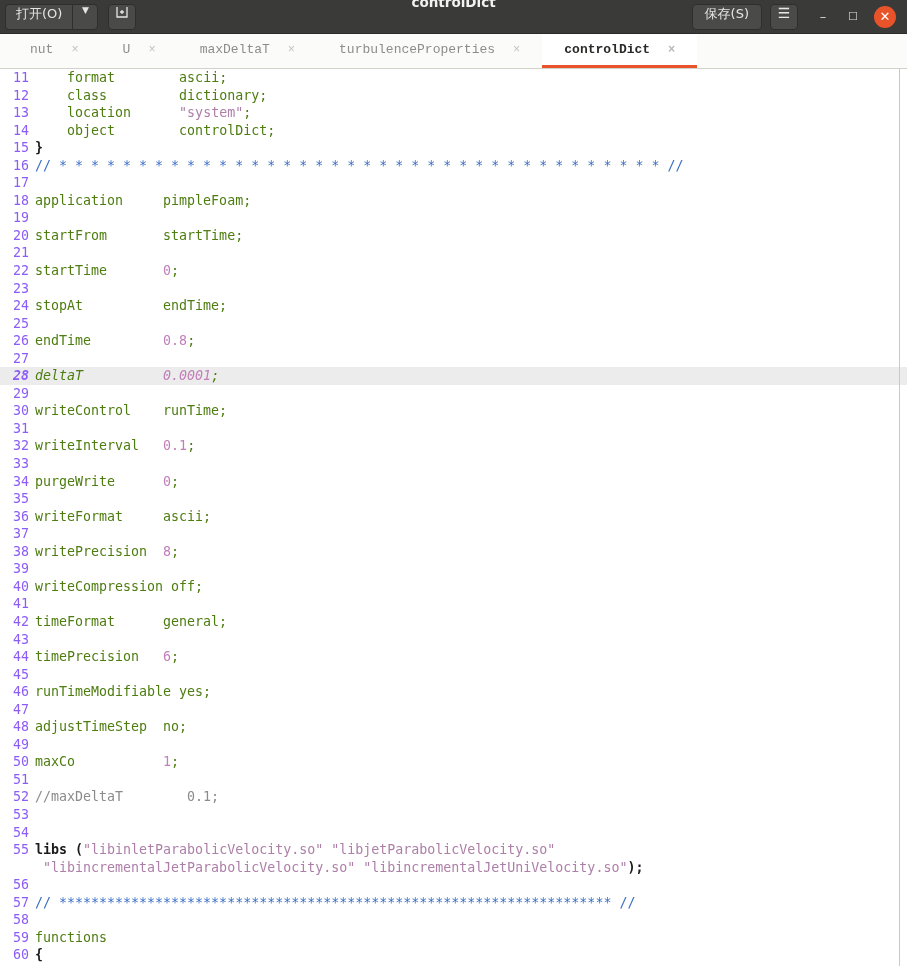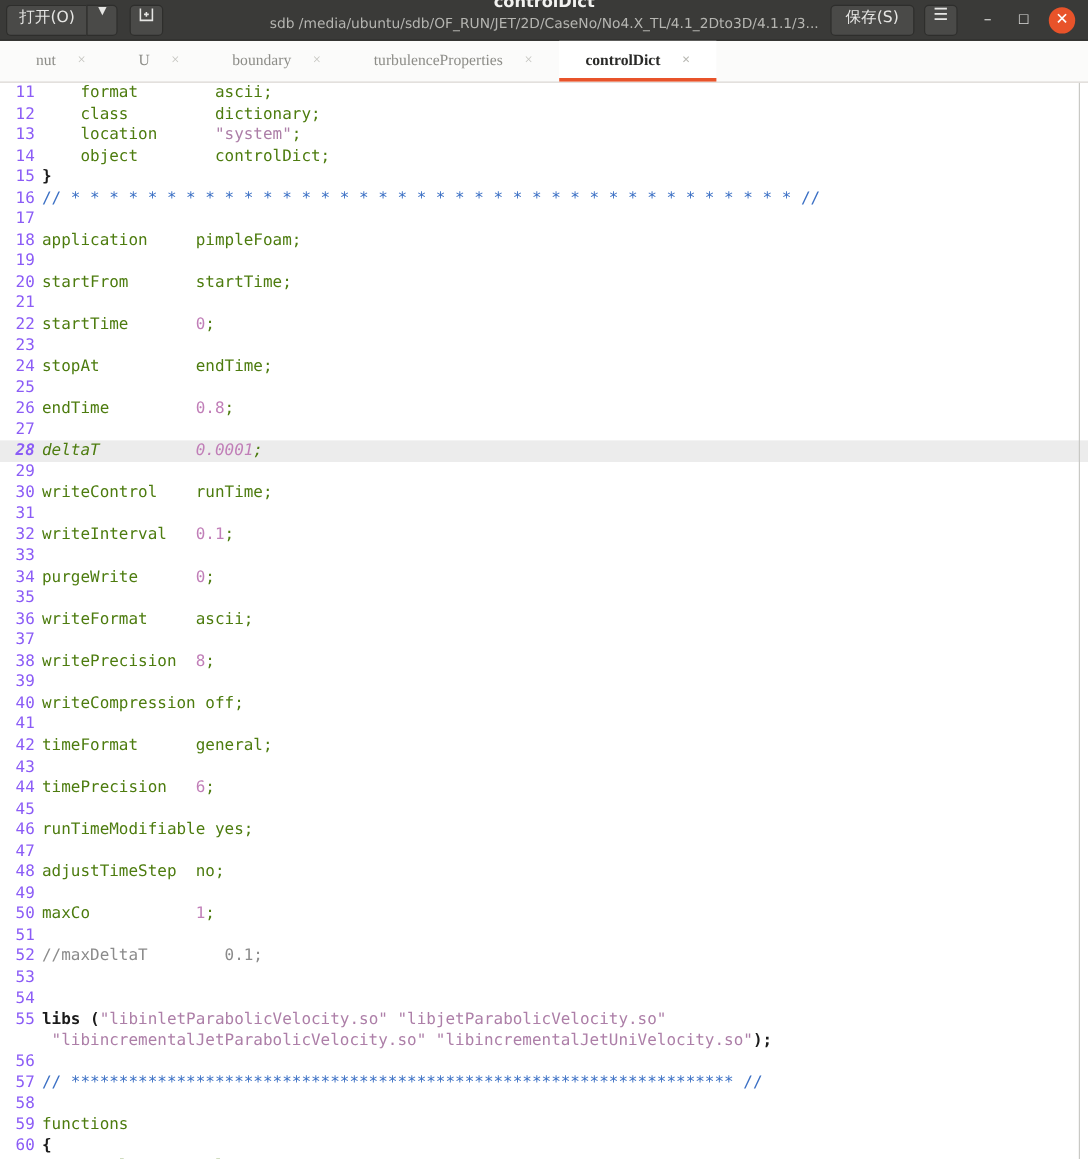--- a/index.html
+++ b/index.html
@@ -81,21 +81,21 @@
     padding-left: 8px;
   }
   .tab {
     display: flex;
     align-items: center;
     justify-content: center;
     gap: 18px;
     padding: 0 22px;
     font-size: 13px;
     color: #8d8d88;
-    font-family: Liberation Serif, serif;
+    font-family: Liberation Mono, monospace;
     cursor: pointer;
     user-select: none;
     border-bottom: 3px solid transparent;
     position: relative;
   }
   .tab.active {
     color: #2a2a28;
     font-weight: bold;
     border-bottom-color: #e8532a;
     background: #ffffff;
@@ -160,21 +160,20 @@
   </div>
   <div class="tb-btn" id="newdoc-button">
     <svg width="14" height="14" viewBox="0 0 14 14">
       <path d="M2 2 L2 12 L12 12 L12 2" fill="none" stroke="#e6e6e4" stroke-width="1.3"></path>
       <path d="M7 5 L7 9 M5 7 L9 7" stroke="#e6e6e4" stroke-width="1.3"></path>
     </svg>
   </div>
 
   <div id="title-block">
     <div id="doc-title">controlDict</div>
-    <div id="doc-path">sdb /media/ubuntu/sdb/OF_RUN/JET/2D/CaseNo/No4.X_TL/4.1_2Dto3D/4.1.1/3...</div>
   </div>
 
   <div class="tb-btn" id="save-button">
     <span>保存(S)</span>
   </div>
   <div class="tb-btn" id="menu-button">
     <span style="font-size:14px">☰</span>
   </div>
 
   <div class="win-btn" id="minimize-button">
@@ -191,21 +190,21 @@
 <div id="tabbar">
     <div class="tab">
       <span>nut</span>
       <span class="tab-close">×</span>
     </div>
     <div class="tab">
       <span>U</span>
       <span class="tab-close">×</span>
     </div>
     <div class="tab">
-      <span>boundary</span>
+      <span>maxDeltaT</span>
       <span class="tab-close">×</span>
     </div>
     <div class="tab">
       <span>turbulenceProperties</span>
       <span class="tab-close">×</span>
     </div>
     <div class="tab active">
       <span>controlDict</span>
       <span class="tab-close">×</span>
     </div>

